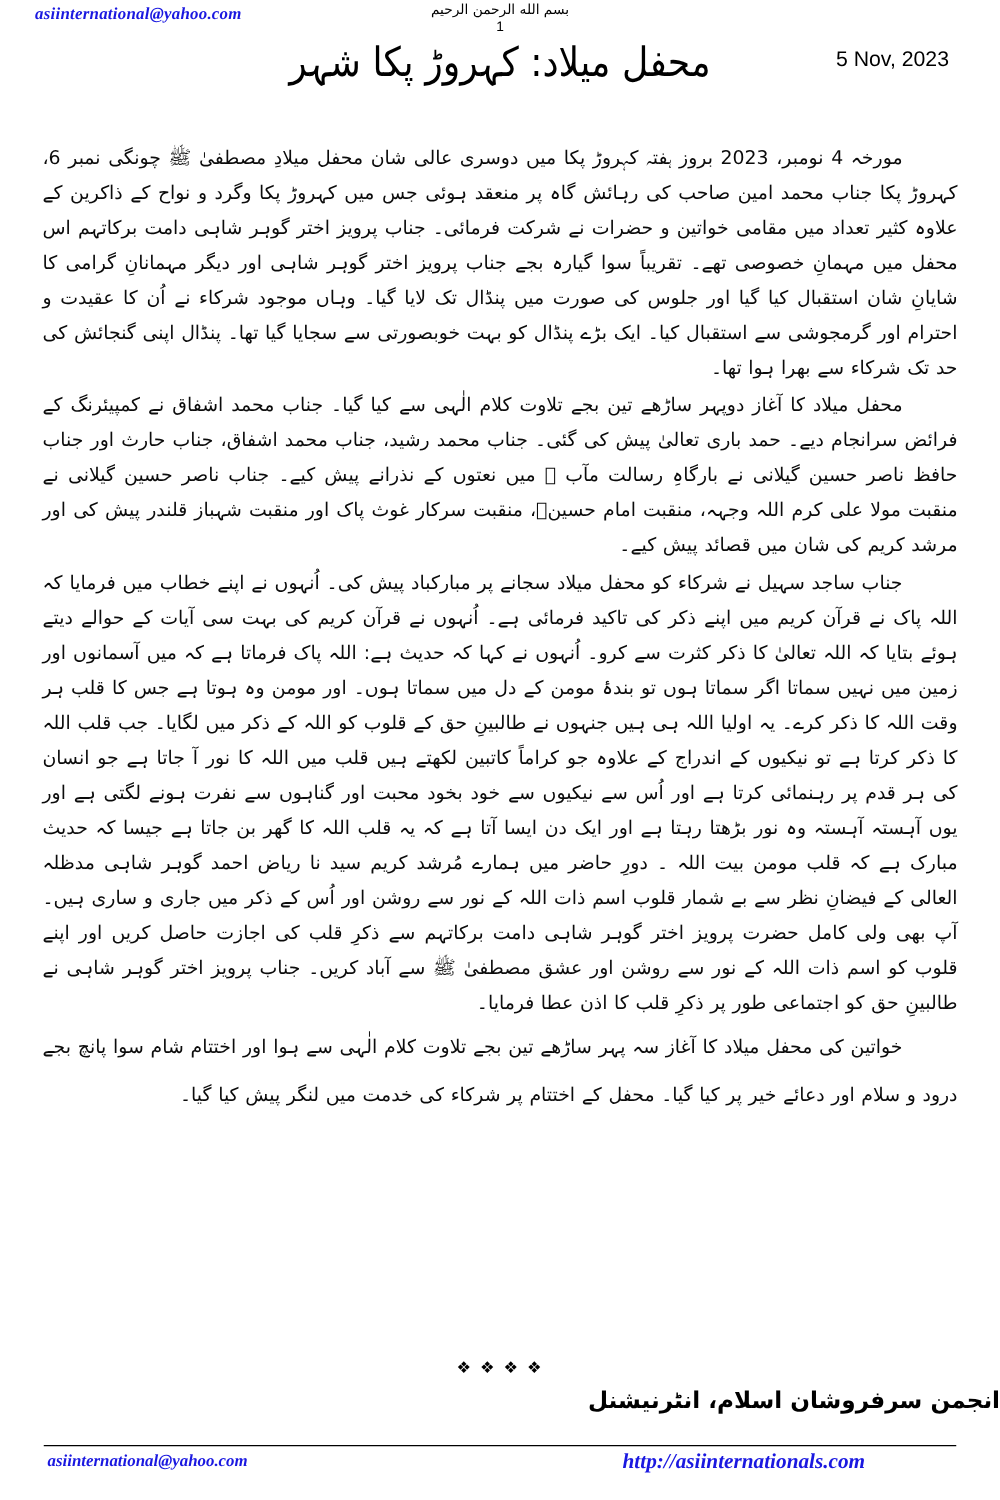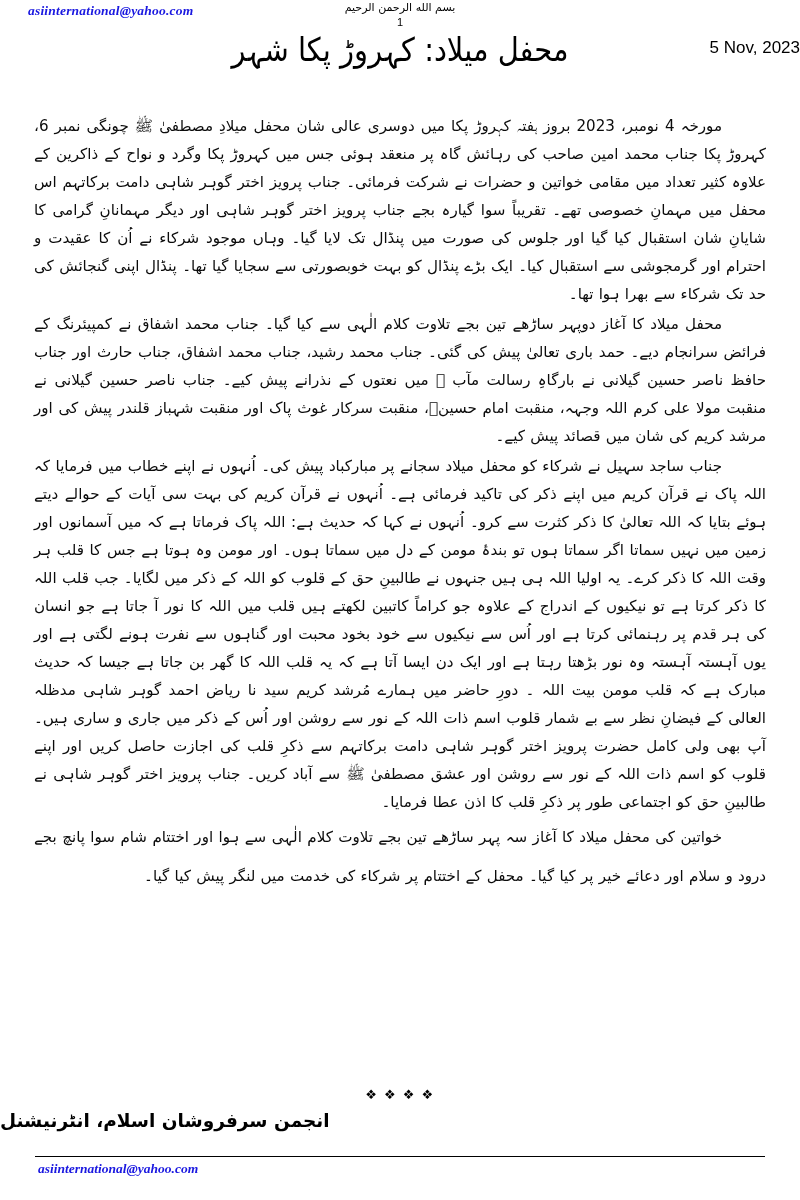--- a/index.html
+++ b/index.html
@@ -90,21 +90,21 @@
     transform: scaleY(1.12);
     transform-origin: center top;
   }
 
   .hdr-date {
     position: absolute;
     top: 38px;
     right: 0;
     left: auto;
     width: 172px;
-    text-align: right;
+    text-align: center;
     direction: ltr;
     font-family: "Liberation Sans", "DejaVu Sans", sans-serif;
     font-size: 17px;
     color: #000000;
     white-space: nowrap;
   }
   
   .hdr-date-pos {
     position: absolute;
     top: 38px;
@@ -156,21 +156,21 @@
     font-family: "DejaVu Sans", "Liberation Sans", sans-serif;
     font-size: 13px;
     letter-spacing: 1.5px;
     line-height: 14px;
     color: #000000;
     height: 16px;
   }
 
   .foot-org {
     width: 800px;
-    text-align: left;
+    text-align: right;
     direction: rtl;
     font-family: "DejaVu Sans", "Liberation Sans", sans-serif;
     font-size: 18.5px;
     font-weight: 700;
     line-height: 30px;
     color: #000000;
     white-space: nowrap;
     margin-top: 2px;
   }
 
@@ -253,17 +253,18 @@
   <div class="footer-area">
 
     <div class="foot-ornaments">❖ ❖ ❖ ❖</div>
 
     <div class="foot-org">انجمن سرفروشان اسلام، انٹرنیشنل</div>
 
     <div class="foot-rule"></div>
 
     <div class="foot-links">
       <span class="foot-email">asiinternational@yahoo.com</span>
+      <span class="foot-url">http://asiinternationals.com</span>
     </div>
 
   </div>
 
 </div>
 
 </body></html>

